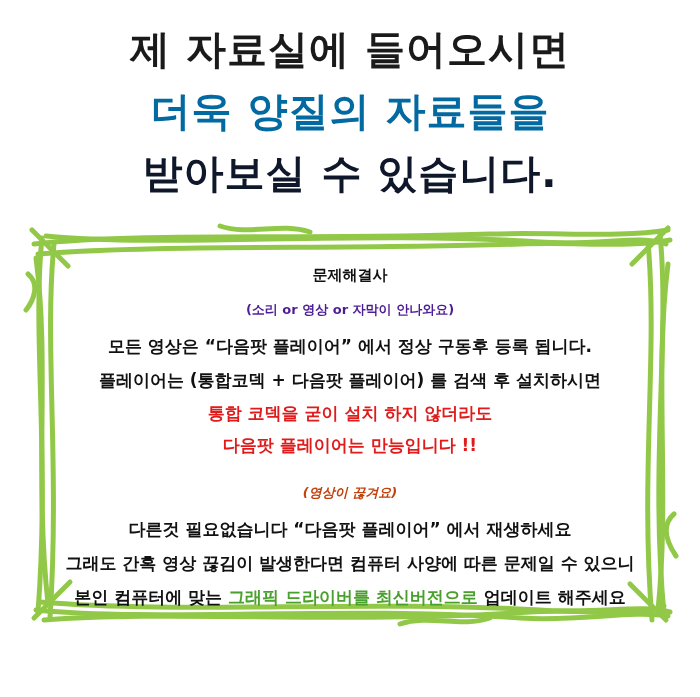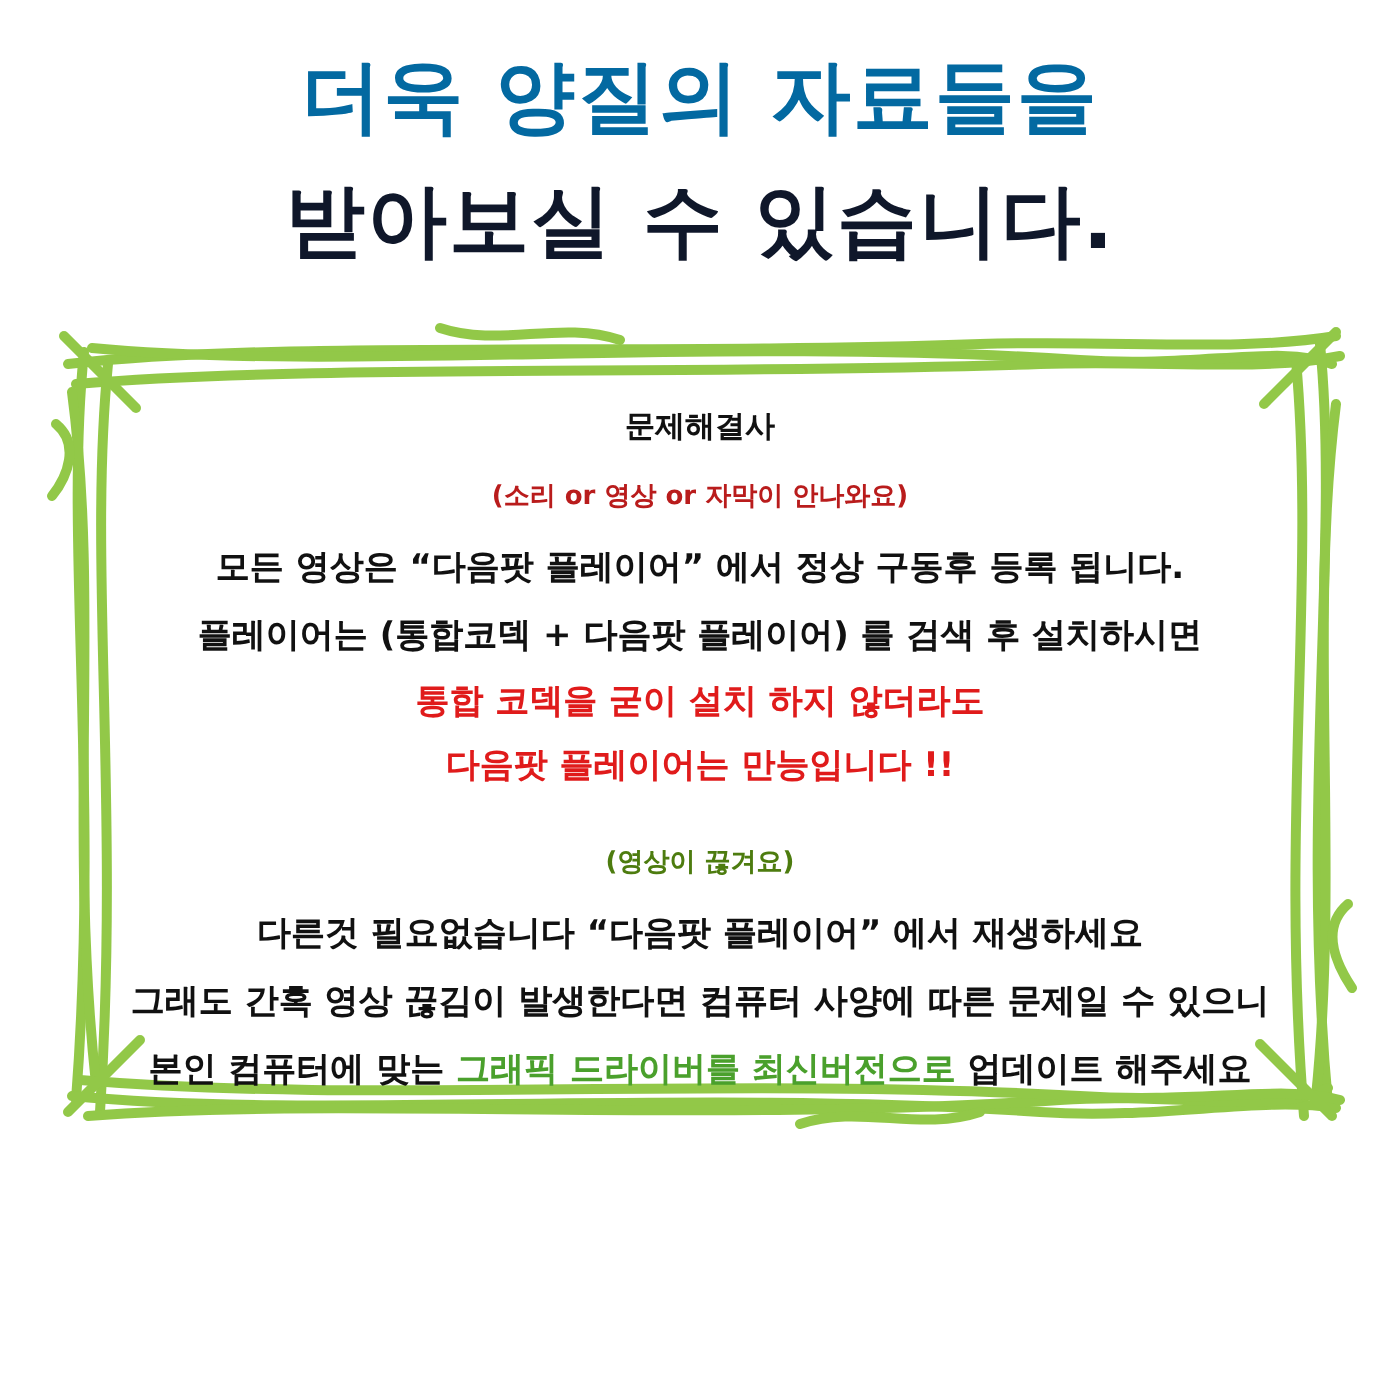--- a/index.html
+++ b/index.html
@@ -77,20 +77,21 @@
     color: #e01b1b;
     line-height: 1.9;
   }
   .spacer { height: 18px; }
   .inline-green { color: #4aa02c; }
 </style>
 </head>
 <body>
 
 <div class="headline">
+  <div class="headline-line hl-1" style="color: rgb(26, 26, 26);">제 자료실에 들어오시면</div>
   <div class="headline-line hl-2" style="color: #0369a1;">더욱 양질의 자료들을</div>
   <div class="headline-line hl-3" style="color: #0f172a;">받아보실 수 있습니다.</div>
 </div>
 
 <div class="note-wrap">
 
   <svg class="note-frame" viewBox="0 0 660 420" preserveAspectRatio="none">
     <g fill="none" stroke="#8dc63f" stroke-width="5" stroke-linecap="round" stroke-linejoin="round" opacity="0.95">
 
       <path d="M14 30 C 120 18, 300 26, 470 20 C 540 18, 600 24, 648 16"></path>
@@ -117,29 +118,29 @@
       <path d="M654 300 C 640 312, 648 330, 656 342"></path>
       <path d="M200 12 C 230 22, 260 8, 290 18"></path>
       <path d="M380 410 C 410 400, 440 414, 470 404"></path>
     </g>
   </svg>
 
   <div class="note-body">
     <div class="note-title">문제해결사</div>
 
     <div>
-      <div class="sub-head" style="color: #b91c1c;">(소리 or 영상 or 자막이 안나와요)</div>
+      <div class="sub-head" style="color: #4c1d95;">(소리 or 영상 or 자막이 안나와요)</div>
       <div class="note-line">모든 영상은 “다음팟 플레이어” 에서 정상 구동후 등록 됩니다.</div>
       <div class="note-line">플레이어는 (통합코덱 + 다음팟 플레이어) 를 검색 후 설치하시면</div>
       <div class="note-line red">통합 코덱을 굳이 설치 하지 않더라도</div>
       <div class="note-line red">다음팟 플레이어는 만능입니다 !!</div>
     </div>
 
     <div class="spacer"></div>
 
     <div>
-      <div class="sub-head" style="color: #4d7c0f;">(영상이 끊겨요)</div>
+      <div class="sub-head" style="color: #c2410c; font-style: italic;">(영상이 끊겨요)</div>
       <div class="note-line">다른것 필요없습니다 “다음팟 플레이어” 에서 재생하세요</div>
       <div class="note-line">그래도 간혹 영상 끊김이 발생한다면 컴퓨터 사양에 따른 문제일 수 있으니</div>
       <div class="note-line" id="line-with-highlight">본인 컴퓨터에 맞는 <span class="inline-green" style="color: rgb(74, 160, 44);">그래픽 드라이버를 최신버전으로</span> 업데이트 해주세요</div>
     </div>
   </div>
 </div>
 
 </body></html>

